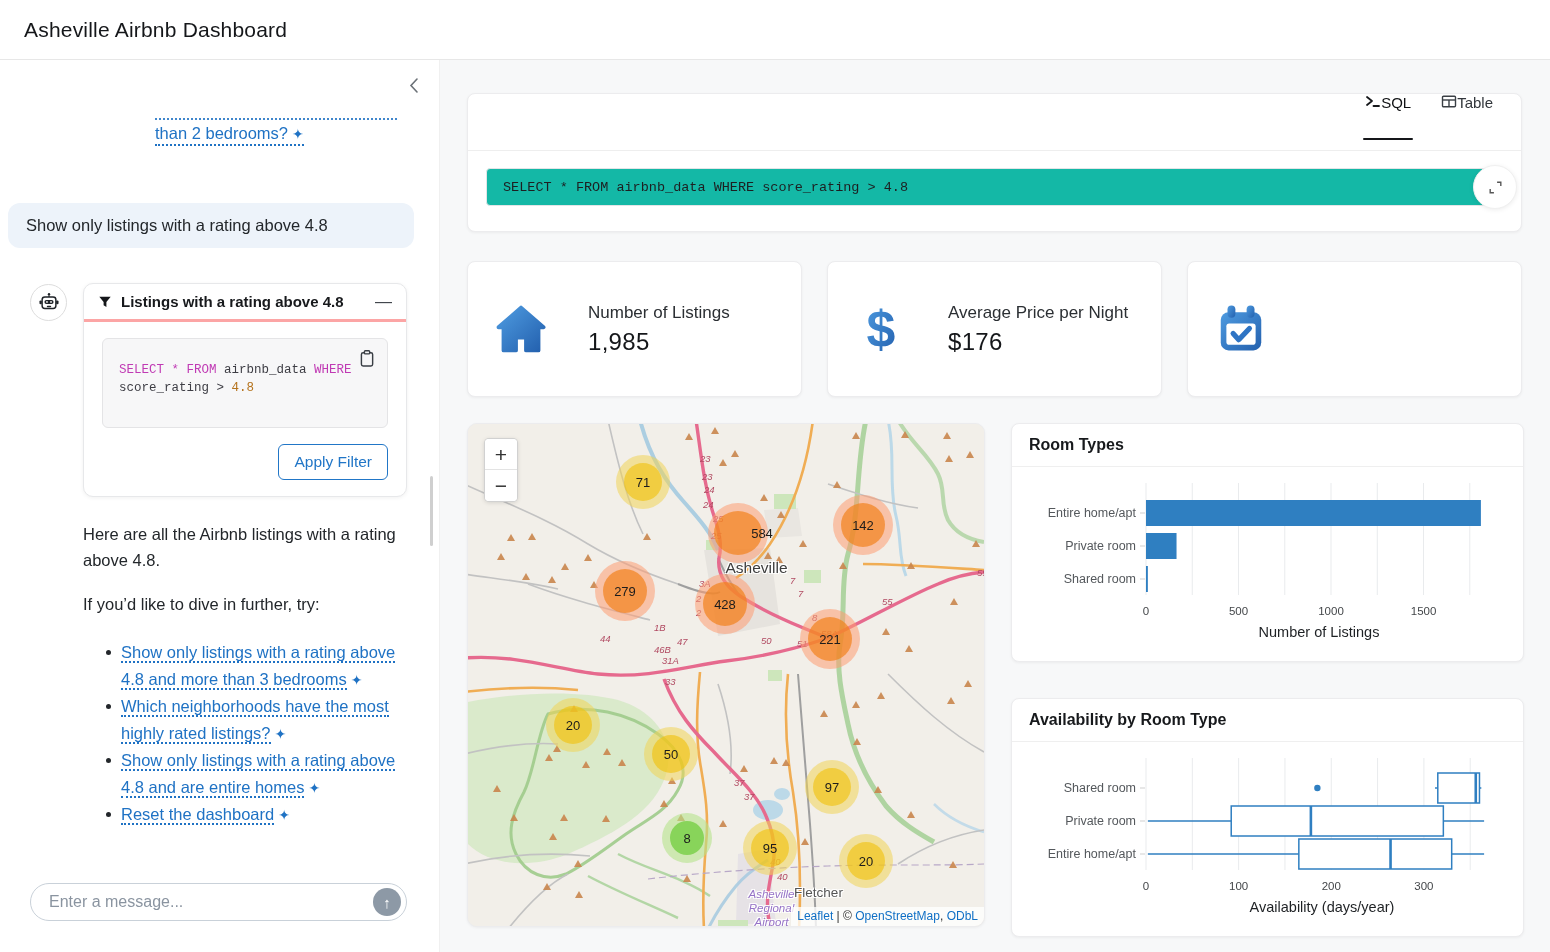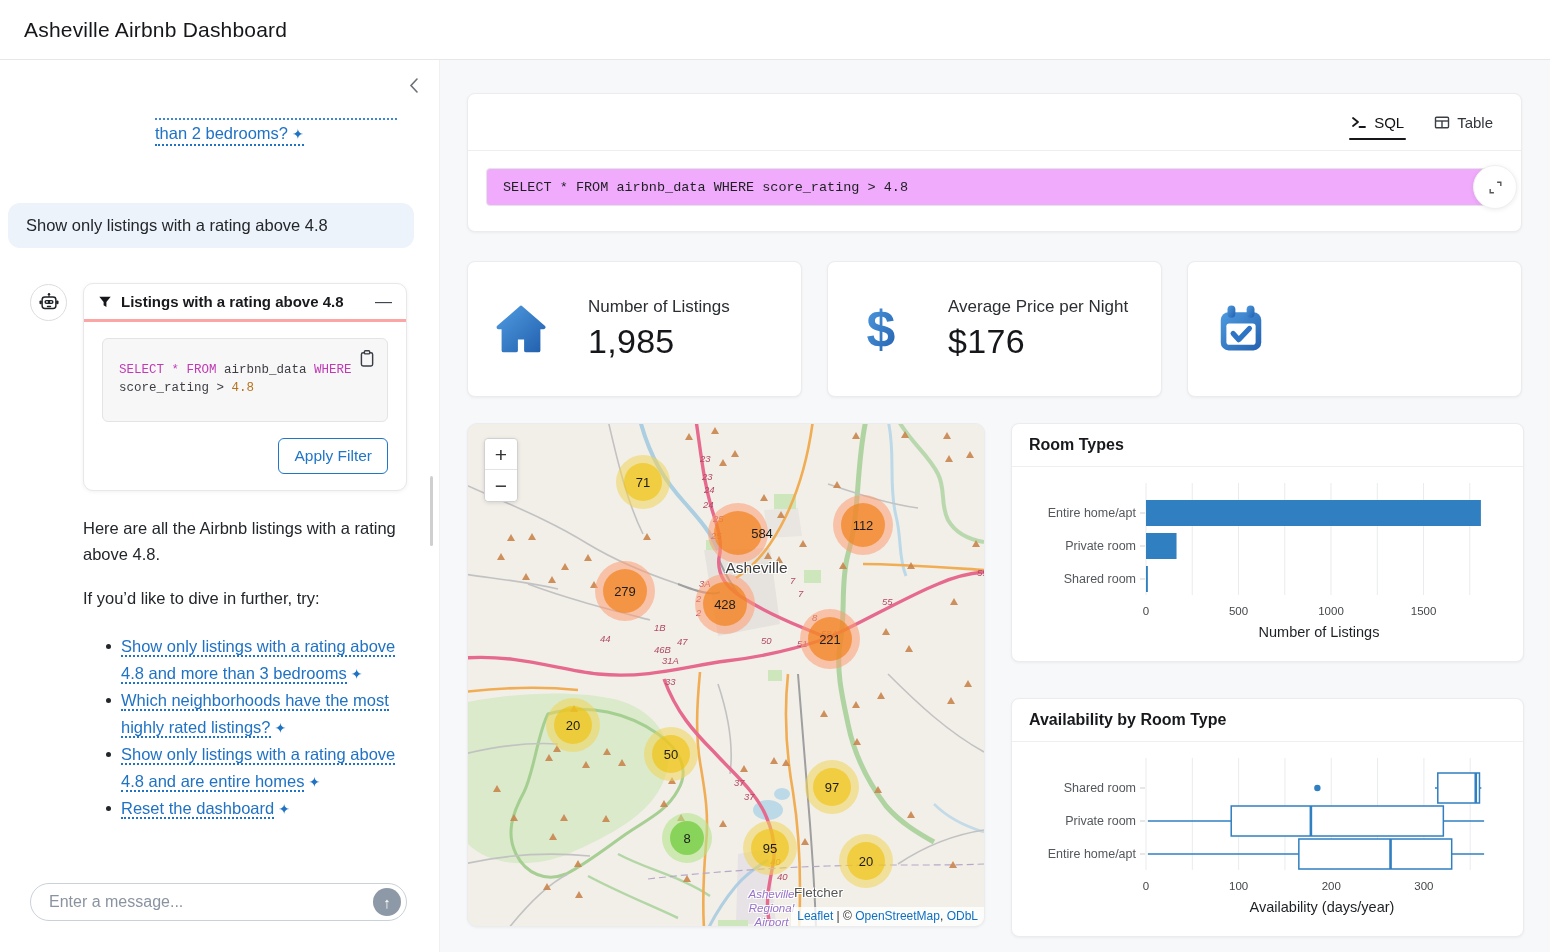--- a/index.html
+++ b/index.html
@@ -22,21 +22,21 @@
 
   .user-bubble { margin:0 25px 0 8px; background:#edf3fa; border-radius:12px; padding:13px 18px; font-size:16.5px; color:#23272b; }
 
   .assistant-row { display:flex; margin:35px 32px 0 30px; }
   .bot-avatar { width:37px; height:37px; border:1px solid #ddd; border-radius:50%; background:#fff; display:flex; align-items:center; justify-content:center; flex:none; margin-top:1px; }
   .filter-card { margin-left:16px; width:325px; background:#fff; border:1px solid #e7e8ea; border-radius:10px; box-shadow:0 1px 4px rgba(0,0,0,.06); }
   .filter-head { display:flex; align-items:center; padding:9px 14px; border-bottom:3px solid #fca5a5; }
   .filter-title { font-size:15px; font-weight:700; color:#17191c; margin-left:9px; flex:1; }
   .card-minus { background:none; border:none; font-size:17px; color:#3c4248; cursor:pointer; line-height:1; }
   .filter-body { padding:16px 18px 16px; }
-  .code-block { position:relative; background:#f7f7f8; border:1px solid #e4e4e6; border-radius:6px; padding:22px 16px 24px; font-family:"Liberation Mono", monospace; font-size:12.5px; line-height:18px; color:#3d3d44; }
+  .code-block { position:relative; background:#f7f7f8; border:1px solid #e4e4e6; border-radius:6px; padding:22px 16px 30px; font-family:"Liberation Mono", monospace; font-size:12.5px; line-height:18px; color:#3d3d44; }
   .copy-btn { position:absolute; top:10px; right:12px; background:none; border:none; cursor:pointer; }
   .tok-kw { color:#c03ab4; }
   .tok-p { color:#3d3d44; }
   .tok-num { color:#b5731d; }
   .apply-row { display:flex; justify-content:flex-end; margin-top:16px; }
   .apply-btn { background:#fff; color:#2176c7; border:1px solid #2176c7; border-radius:6px; padding:8px 15px; font-size:15.5px; font-weight:500; cursor:pointer; font-family:inherit; }
 
   .assistant-text { margin:24px 34px 0 83px; font-size:16.5px; line-height:26px; color:#23272b; }
   .assistant-text.second { margin-top:18px; }
   .sugg-list { margin:22px 30px 0 108px; list-style:none; }
@@ -48,33 +48,33 @@
   .chat-input { flex:1; border:none; outline:none; background:none; font-size:16px; font-family:inherit; color:#2b2f33; padding:0 10px 0 18px; }
   .chat-input::placeholder { color:#8a94a0; }
   .send-btn { width:28px; height:28px; border-radius:50%; background:#8d99a6; color:#fff; border:none; margin-right:5px; font-size:15px; line-height:1; cursor:pointer; display:flex; align-items:center; justify-content:center; }
 
   
   .main-area { position:absolute; top:60px; left:440px; right:0; bottom:0; }
   .card { background:#fff; border:1px solid #ececee; border-radius:8px; box-shadow:0 1px 3px rgba(0,0,0,.05); }
 
   .sql-card { margin:33px 28px 0 27px; height:139px; position:relative; }
   .tab-row { height:57px; display:flex; align-items:center; justify-content:flex-end; padding-right:28px; border-bottom:1px solid #eee; }
-  .tab { display:flex; align-items:center; gap:7px; font-size:15px; color:#32363b; margin-left:30px; position:relative; height:100%; cursor:pointer; }
+  .tab { display:flex; font-size:15px; color:#32363b; margin-left:30px; position:relative; height:100%; cursor:pointer; }
   .tab.active { color:#101214; font-weight:500; }
   .tab.active::after { content:""; position:absolute; left:-2px; right:-2px; bottom:10px; height:2.5px; background:#15171a; border-radius:1px; }
   .sql-body { padding:17px 18px 0; }
-  .query-box { background:#f0abfc; border:1px solid #e3e5e7; border-radius:4px; height:38px; display:flex; align-items:center; padding-left:16px; font-family:"Liberation Mono", monospace; font-size:13.5px; color:#1d1f21; }
+  .query-box { background:#14b8a6; border:1px solid #e3e5e7; border-radius:4px; height:38px; display:flex; align-items:center; padding-left:16px; font-family:"Liberation Mono", monospace; font-size:13.5px; color:#1d1f21; }
   .expand-btn { position:absolute; right:4px; top:71px; width:44px; height:44px; border-radius:50%; background:#fff; border:1px solid #f0f0f0; box-shadow:0 1px 5px rgba(0,0,0,.08); cursor:pointer; display:flex; align-items:center; justify-content:center; }
 
   .stats-row { margin:29px 28px 0 27px; display:flex; gap:25px; }
   .stat-card { flex:1; height:136px; display:flex; align-items:center; padding-left:24px; }
   .stat-icon { width:58px; height:58px; flex:none; display:flex; align-items:center; justify-content:center; }
   .stat-text { margin-left:38px; }
   .stat-label { font-size:17px; color:#2b2f33; }
-  .stat-value { font-size:34px; font-weight:500; color:#15171a; margin-top:5px; letter-spacing:.3px; }
+  .stat-value { font-size:24px; font-weight:500; color:#15171a; margin-top:5px; letter-spacing:.3px; }
 
   .bottom-row { margin:26px 28px 0 27px; display:flex; gap:26px; }
 
   
   .map-card { width:518px; height:504px; flex:none; border-radius:10px; position:relative; overflow:hidden; background:#f2efe9; }
   .map-svg { position:absolute; left:0; top:0; }
   .zoom-ctrl { position:absolute; left:16px; top:14px; width:34px; background:#fff; border:1px solid rgba(0,0,0,.18); border-radius:5px; box-shadow:0 1px 4px rgba(0,0,0,.12); overflow:hidden; z-index:3; }
   .zoom-btn { display:block; width:100%; height:31px; background:#fff; border:none; font-size:21px; color:#333; cursor:pointer; line-height:1; font-family:inherit; }
   .zoom-btn.zin { border-bottom:1px solid #e3e3e3; }
   .cluster { position:absolute; transform:translate(-50%,-50%); border-radius:50%; display:flex; align-items:center; justify-content:center; cursor:pointer; z-index:2; }
@@ -410,21 +410,21 @@
       </div>
 
       <div id="clusters">
           <div class="cluster" style="left: 175px; top: 58px; width: 54px; height: 54px; background: rgba(241, 211, 87, 0.55);">
             <div class="inner" style="width: 38px; height: 38px; background: rgba(240, 194, 12, 0.62);">71</div>
           </div>
           <div class="cluster" style="left: 270px; top: 109px; width: 60px; height: 60px; background: rgba(253, 156, 115, 0.55);">
             <div class="inner" style="width: 44px; height: 44px; background: rgba(241, 128, 23, 0.68); padding-left: 48px;">584</div>
           </div>
           <div class="cluster" style="left: 395px; top: 101px; width: 60px; height: 60px; background: rgba(253, 156, 115, 0.55);">
-            <div class="inner" style="width: 44px; height: 44px; background: rgba(241, 128, 23, 0.68);">112</div>
+            <div class="inner" style="width: 44px; height: 44px; background: rgba(241, 128, 23, 0.68);">142</div>
           </div>
           <div class="cluster" style="left: 157px; top: 167px; width: 60px; height: 60px; background: rgba(253, 156, 115, 0.55); align-items: center;">
             <div class="inner" style="width: 44px; height: 44px; background: rgba(241, 128, 23, 0.68);">279</div>
           </div>
           <div class="cluster" style="left: 257px; top: 180px; width: 60px; height: 60px; background: rgba(253, 156, 115, 0.55);">
             <div class="inner" style="width: 44px; height: 44px; background: rgba(241, 128, 23, 0.68);">428</div>
           </div>
           <div class="cluster" style="left: 362px; top: 215px; width: 60px; height: 60px; background: rgba(253, 156, 115, 0.55);">
             <div class="inner" style="width: 44px; height: 44px; background: rgba(241, 128, 23, 0.68);">221</div>
           </div>

